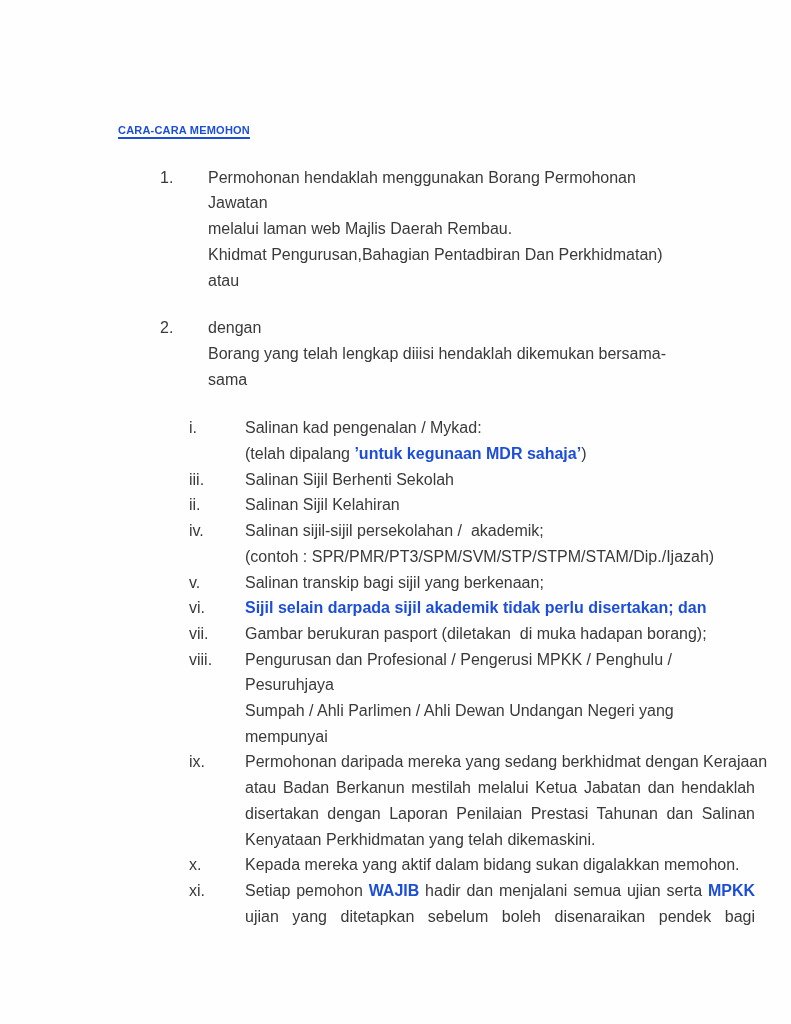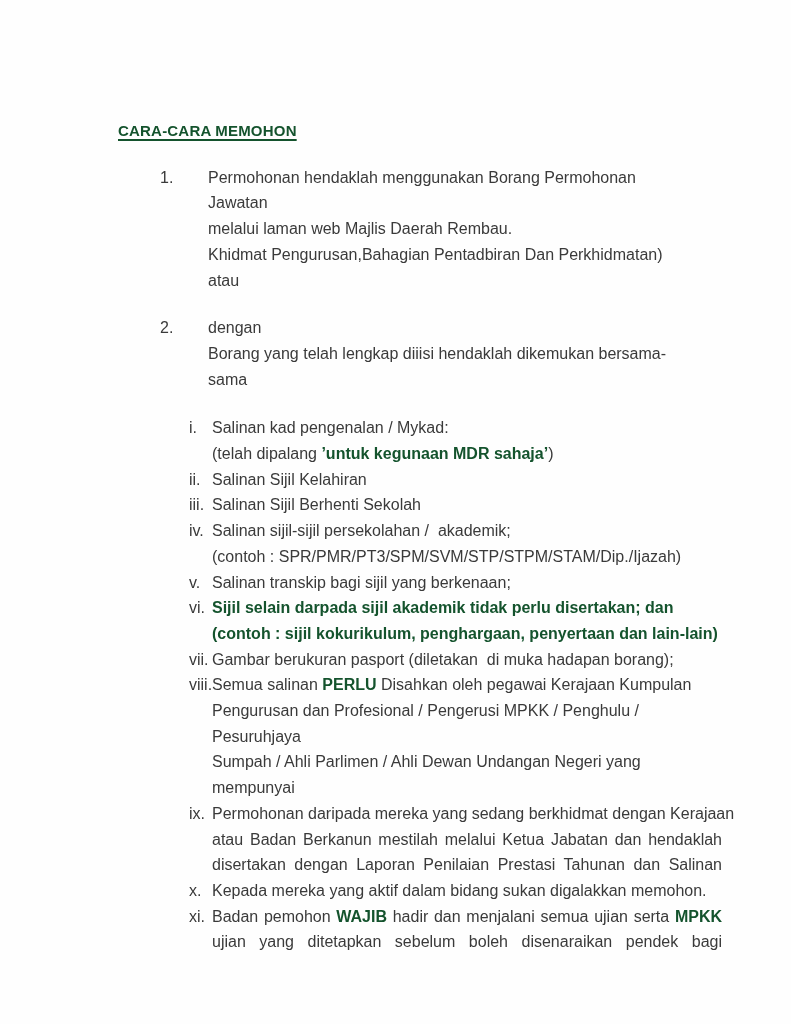--- a/index.html
+++ b/index.html
@@ -16,45 +16,45 @@
   .doc {
     position: absolute;
     left: 118px;
     top: 118px;
     width: 604px;
     font-size: 16px;
     line-height: 25.7px;
   }
   .title {
     margin: 0;
-    font-size: 15px;
+    font-size: 11px;
     font-weight: 700;
-    color: #14532d;
+    color: #1d4ed8;
     letter-spacing: 0.2px;
     line-height: 25.7px;
     text-decoration: underline;
     text-underline-offset: 3px;
     text-decoration-thickness: 1.5px;
   }
   .num-item { position: relative; padding-left: 90px; }
   .num-item:first-of-type { margin-top: 21px; }
   .num-item + .num-item { margin-top: 22px; }
   .num-marker { position: absolute; left: 42px; top: 0; }
   .num-body { width: 480px; }
   .line { white-space: pre-wrap; }
   .jl {
     white-space: nowrap;
     text-align: justify;
     text-align-last: justify;
   }
-  .b { font-weight: 700; color: #14532d; }
+  .b { font-weight: 700; color: #1d4ed8; }
   .sublist { margin-left: -19px; margin-top: 23px; }
   .sub-item { position: relative; padding-left: 23px; }
   .sub-marker { position: absolute; left: 0; top: 0; }
-  .sub-body { width: 510px; }
+  .sub-body { width: 510px; margin-left: 33px; }
 </style>
 </head>
 <body>
 
 <div class="page">
   <div class="doc">
     <h1 class="title">CARA-CARA MEMOHON</h1>
     <div id="numbered-list">
         <div class="num-item">
           <span class="num-marker">1.</span>
@@ -72,83 +72,82 @@
           </div>
           <div class="sublist">
             <div class="sub-item">
               <span class="sub-marker">i.</span>
               <div class="sub-body">
                 <div class="line"><span class="seg">Salinan kad pengenalan / Mykad:</span></div>
                 <div class="line"><span class="seg">(telah dipalang </span><span class="seg b">’untuk kegunaan MDR sahaja’</span><span class="seg">)</span></div>
               </div>
             </div>
             <div class="sub-item">
+              <span class="sub-marker">iii.</span>
+              <div class="sub-body">
+                <div class="line"><span class="seg">Salinan Sijil Berhenti Sekolah</span></div>
+              </div>
+            </div>
+            <div class="sub-item">
               <span class="sub-marker">ii.</span>
               <div class="sub-body">
                 <div class="line"><span class="seg">Salinan Sijil Kelahiran</span></div>
-              </div>
-            </div>
-            <div class="sub-item">
-              <span class="sub-marker">iii.</span>
-              <div class="sub-body">
-                <div class="line"><span class="seg">Salinan Sijil Berhenti Sekolah</span></div>
               </div>
             </div>
             <div class="sub-item">
               <span class="sub-marker">iv.</span>
               <div class="sub-body">
                 <div class="line"><span class="seg">Salinan sijil-sijil persekolahan /  akademik;</span></div>
                 <div class="line"><span class="seg">(contoh : SPR/PMR/PT3/SPM/SVM/STP/STPM/STAM/Dip./Ijazah)</span></div>
               </div>
             </div>
             <div class="sub-item">
               <span class="sub-marker">v.</span>
               <div class="sub-body">
                 <div class="line"><span class="seg">Salinan transkip bagi sijil yang berkenaan;</span></div>
               </div>
             </div>
             <div class="sub-item">
               <span class="sub-marker">vi.</span>
               <div class="sub-body">
                 <div class="line"><span class="seg b">Sijil selain darpada sijil akademik tidak perlu disertakan; dan</span></div>
-                <div class="line"><span class="seg b">(contoh : sijil kokurikulum, penghargaan, penyertaan dan lain-lain)</span></div>
               </div>
             </div>
             <div class="sub-item">
               <span class="sub-marker">vii.</span>
               <div class="sub-body">
                 <div class="line"><span class="seg">Gambar berukuran pasport (diletakan  di muka hadapan borang);</span></div>
               </div>
             </div>
             <div class="sub-item">
               <span class="sub-marker">viii.</span>
               <div class="sub-body">
-                <div class="line"><span class="seg">Semua salinan </span><span class="seg b">PERLU</span><span class="seg"> Disahkan oleh pegawai Kerajaan Kumpulan</span></div>
                 <div class="line"><span class="seg">Pengurusan dan Profesional / Pengerusi MPKK / Penghulu / Pesuruhjaya</span></div>
                 <div class="line"><span class="seg">Sumpah / Ahli Parlimen / Ahli Dewan Undangan Negeri yang mempunyai</span></div>
               </div>
             </div>
             <div class="sub-item">
               <span class="sub-marker">ix.</span>
               <div class="sub-body">
                 <div class="line jl"><span class="seg">Permohonan daripada mereka yang sedang berkhidmat dengan Kerajaan</span></div>
                 <div class="line jl"><span class="seg">atau Badan Berkanun mestilah melalui Ketua Jabatan dan hendaklah</span></div>
                 <div class="line jl"><span class="seg">disertakan dengan Laporan Penilaian Prestasi Tahunan dan Salinan</span></div>
+                <div class="line"><span class="seg">Kenyataan Perkhidmatan yang telah dikemaskini.</span></div>
               </div>
             </div>
             <div class="sub-item">
               <span class="sub-marker">x.</span>
               <div class="sub-body">
                 <div class="line"><span class="seg">Kepada mereka yang aktif dalam bidang sukan digalakkan memohon.</span></div>
               </div>
             </div>
             <div class="sub-item">
               <span class="sub-marker">xi.</span>
               <div class="sub-body">
-                <div class="line jl"><span class="seg">Badan pemohon </span><span class="seg b">WAJIB</span><span class="seg"> hadir dan menjalani semua ujian serta </span><span class="seg b">MPKK</span></div>
+                <div class="line jl"><span class="seg">Setiap pemohon </span><span class="seg b">WAJIB</span><span class="seg"> hadir dan menjalani semua ujian serta </span><span class="seg b">MPKK</span></div>
                 <div class="line jl"><span class="seg">ujian yang ditetapkan sebelum boleh disenaraikan pendek bagi</span></div>
               </div>
             </div>
           </div>
         </div>
       </div>
   </div>
 </div>
 
 </body></html>

